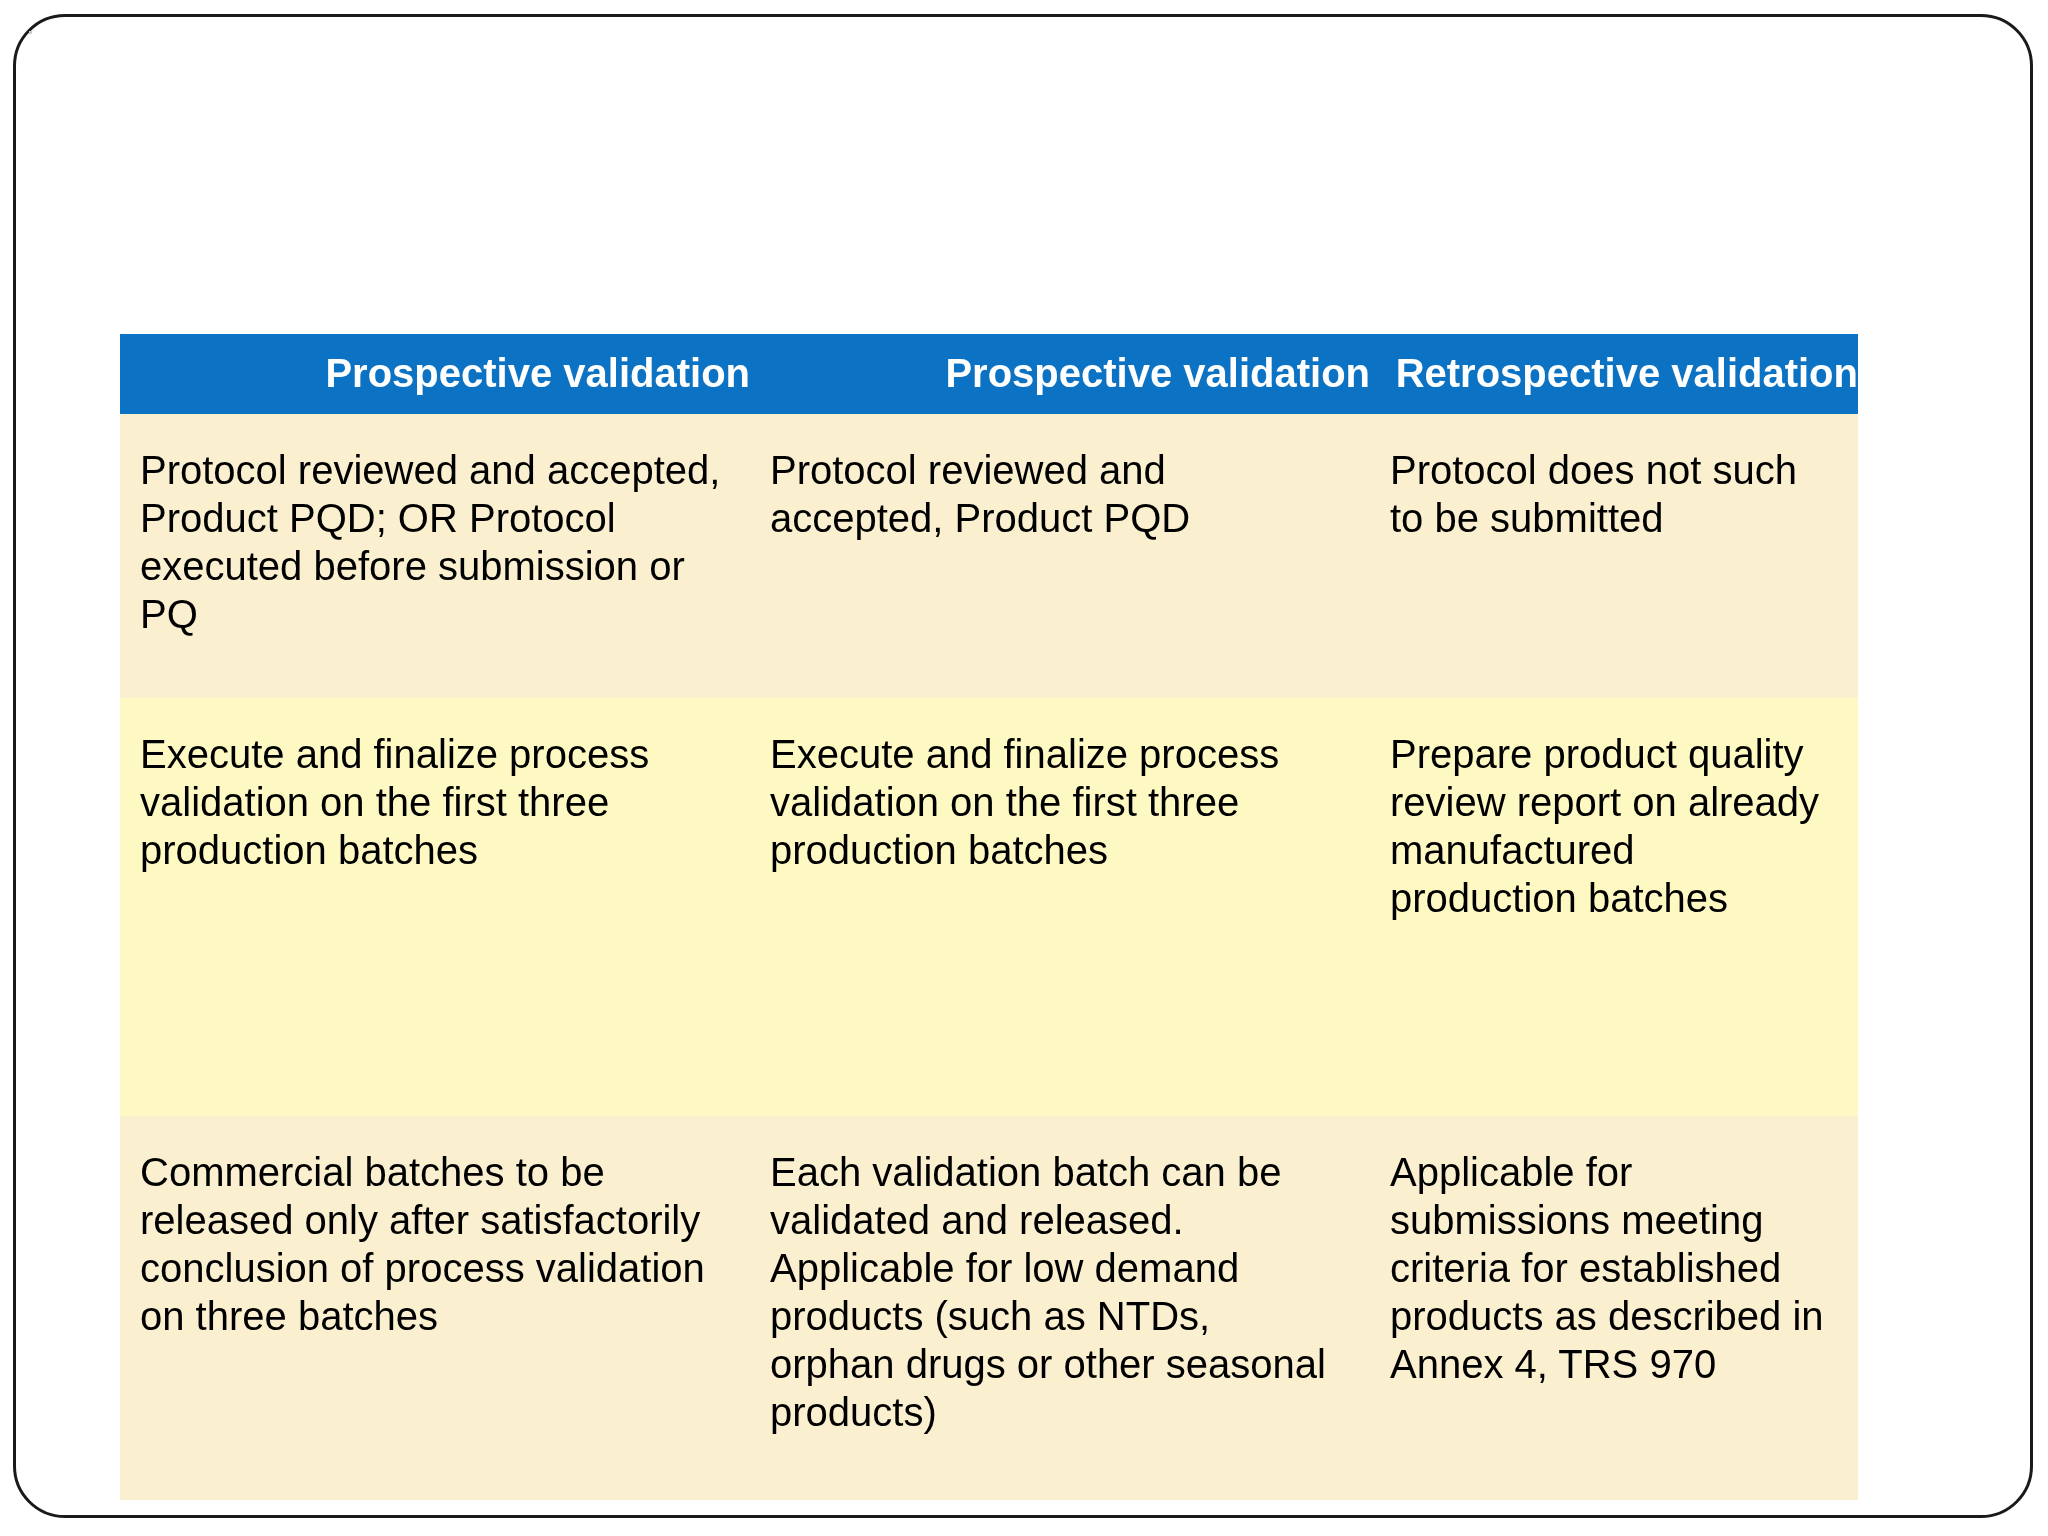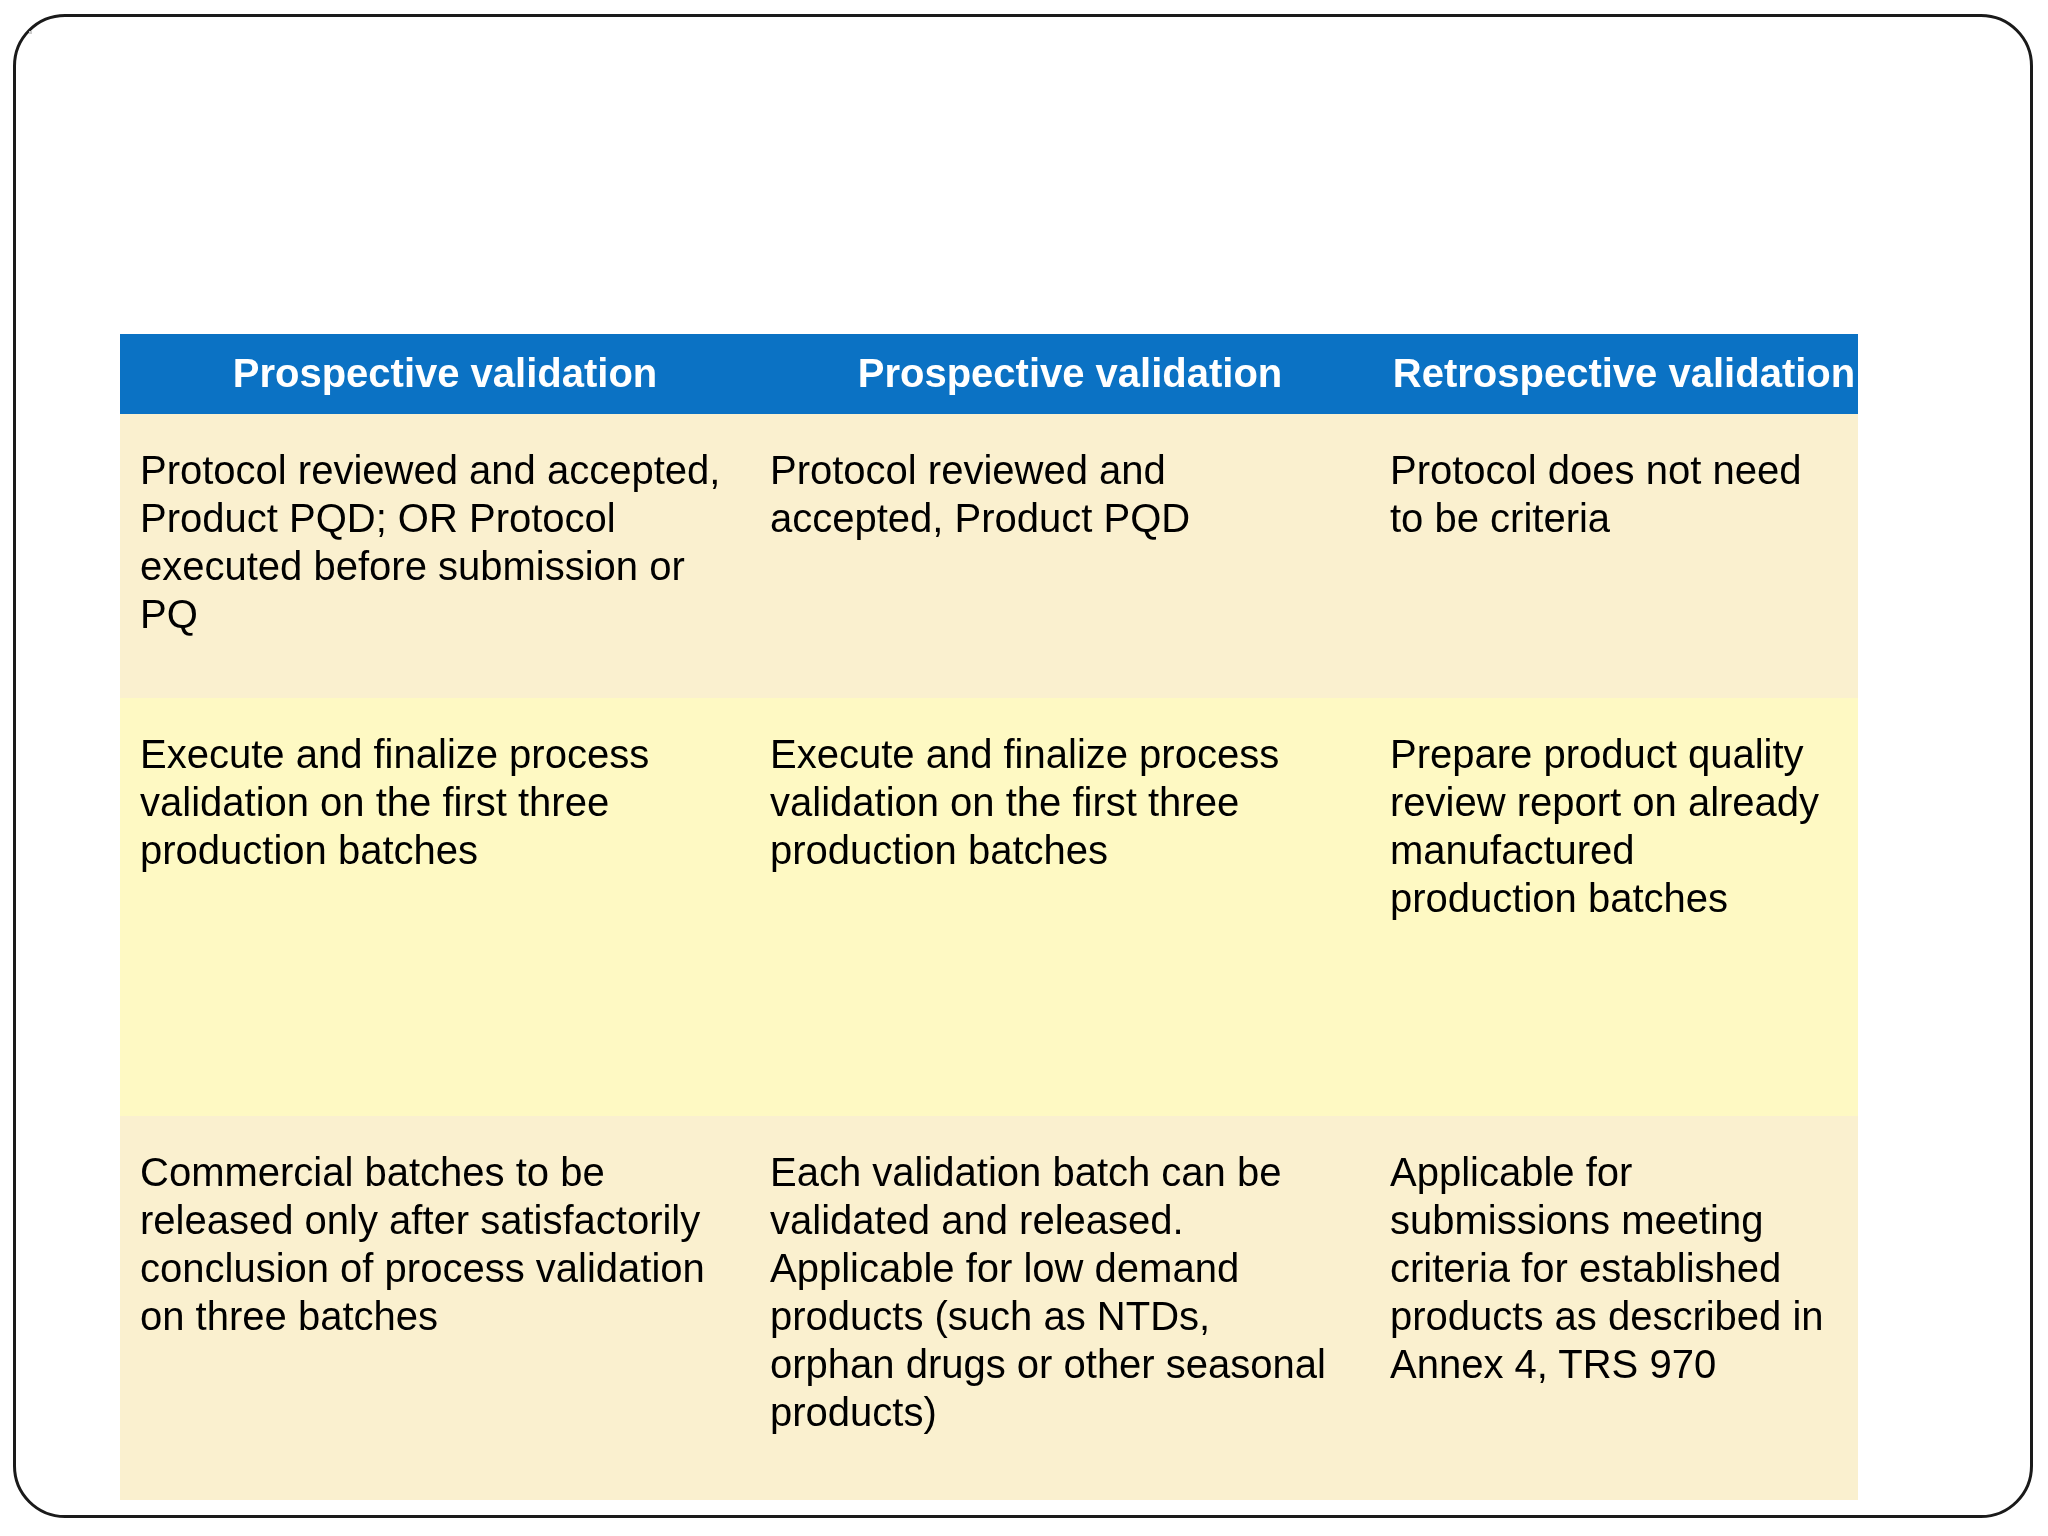--- a/index.html
+++ b/index.html
@@ -54,21 +54,21 @@
   }
   #validation-table col.c1 { width: 630px; }
   #validation-table col.c2 { width: 620px; }
   #validation-table col.c3 { width: 488px; }
 
   #validation-table thead th {
     background: #0B72C4;
     color: #ffffff;
     font-size: 40px;
     font-weight: bold;
-    text-align: center;
+    text-align: right;
     padding: 14px 0 16px 20px;
     height: 80px;
     box-sizing: border-box;
     vertical-align: middle;
     border: 0;
   }
 
   #validation-table tbody td {
     font-size: 40px;
     line-height: 1.20;
@@ -115,21 +115,21 @@
       <tr>
         <th>Prospective validation</th>
         <th>Prospective validation</th>
         <th>Retrospective validation</th>
       </tr>
     </thead>
     <tbody>
       <tr class="row-cream row-1">
         <td>Protocol reviewed and accepted, Product PQD; OR Protocol executed before submission or PQ</td>
         <td>Protocol reviewed and accepted, Product PQD</td>
-        <td>Protocol does not need to be criteria</td>
+        <td>Protocol does not such to be submitted</td>
       </tr>
       <tr class="row-gray row-2">
         <td>Execute and finalize process validation on the first three production batches</td>
         <td>Execute and finalize process validation on the first three production batches</td>
         <td>Prepare product quality review report on already manufactured production batches</td>
       </tr>
       <tr class="row-cream row-3">
         <td>Commercial batches to be released only after satisfactorily conclusion of process validation on three batches</td>
         <td>Each validation batch can be validated and released. Applicable for low demand products (such as NTDs, orphan drugs or other seasonal products)</td>
         <td>Applicable for submissions meeting criteria for established products as described in Annex 4, TRS 970</td>

